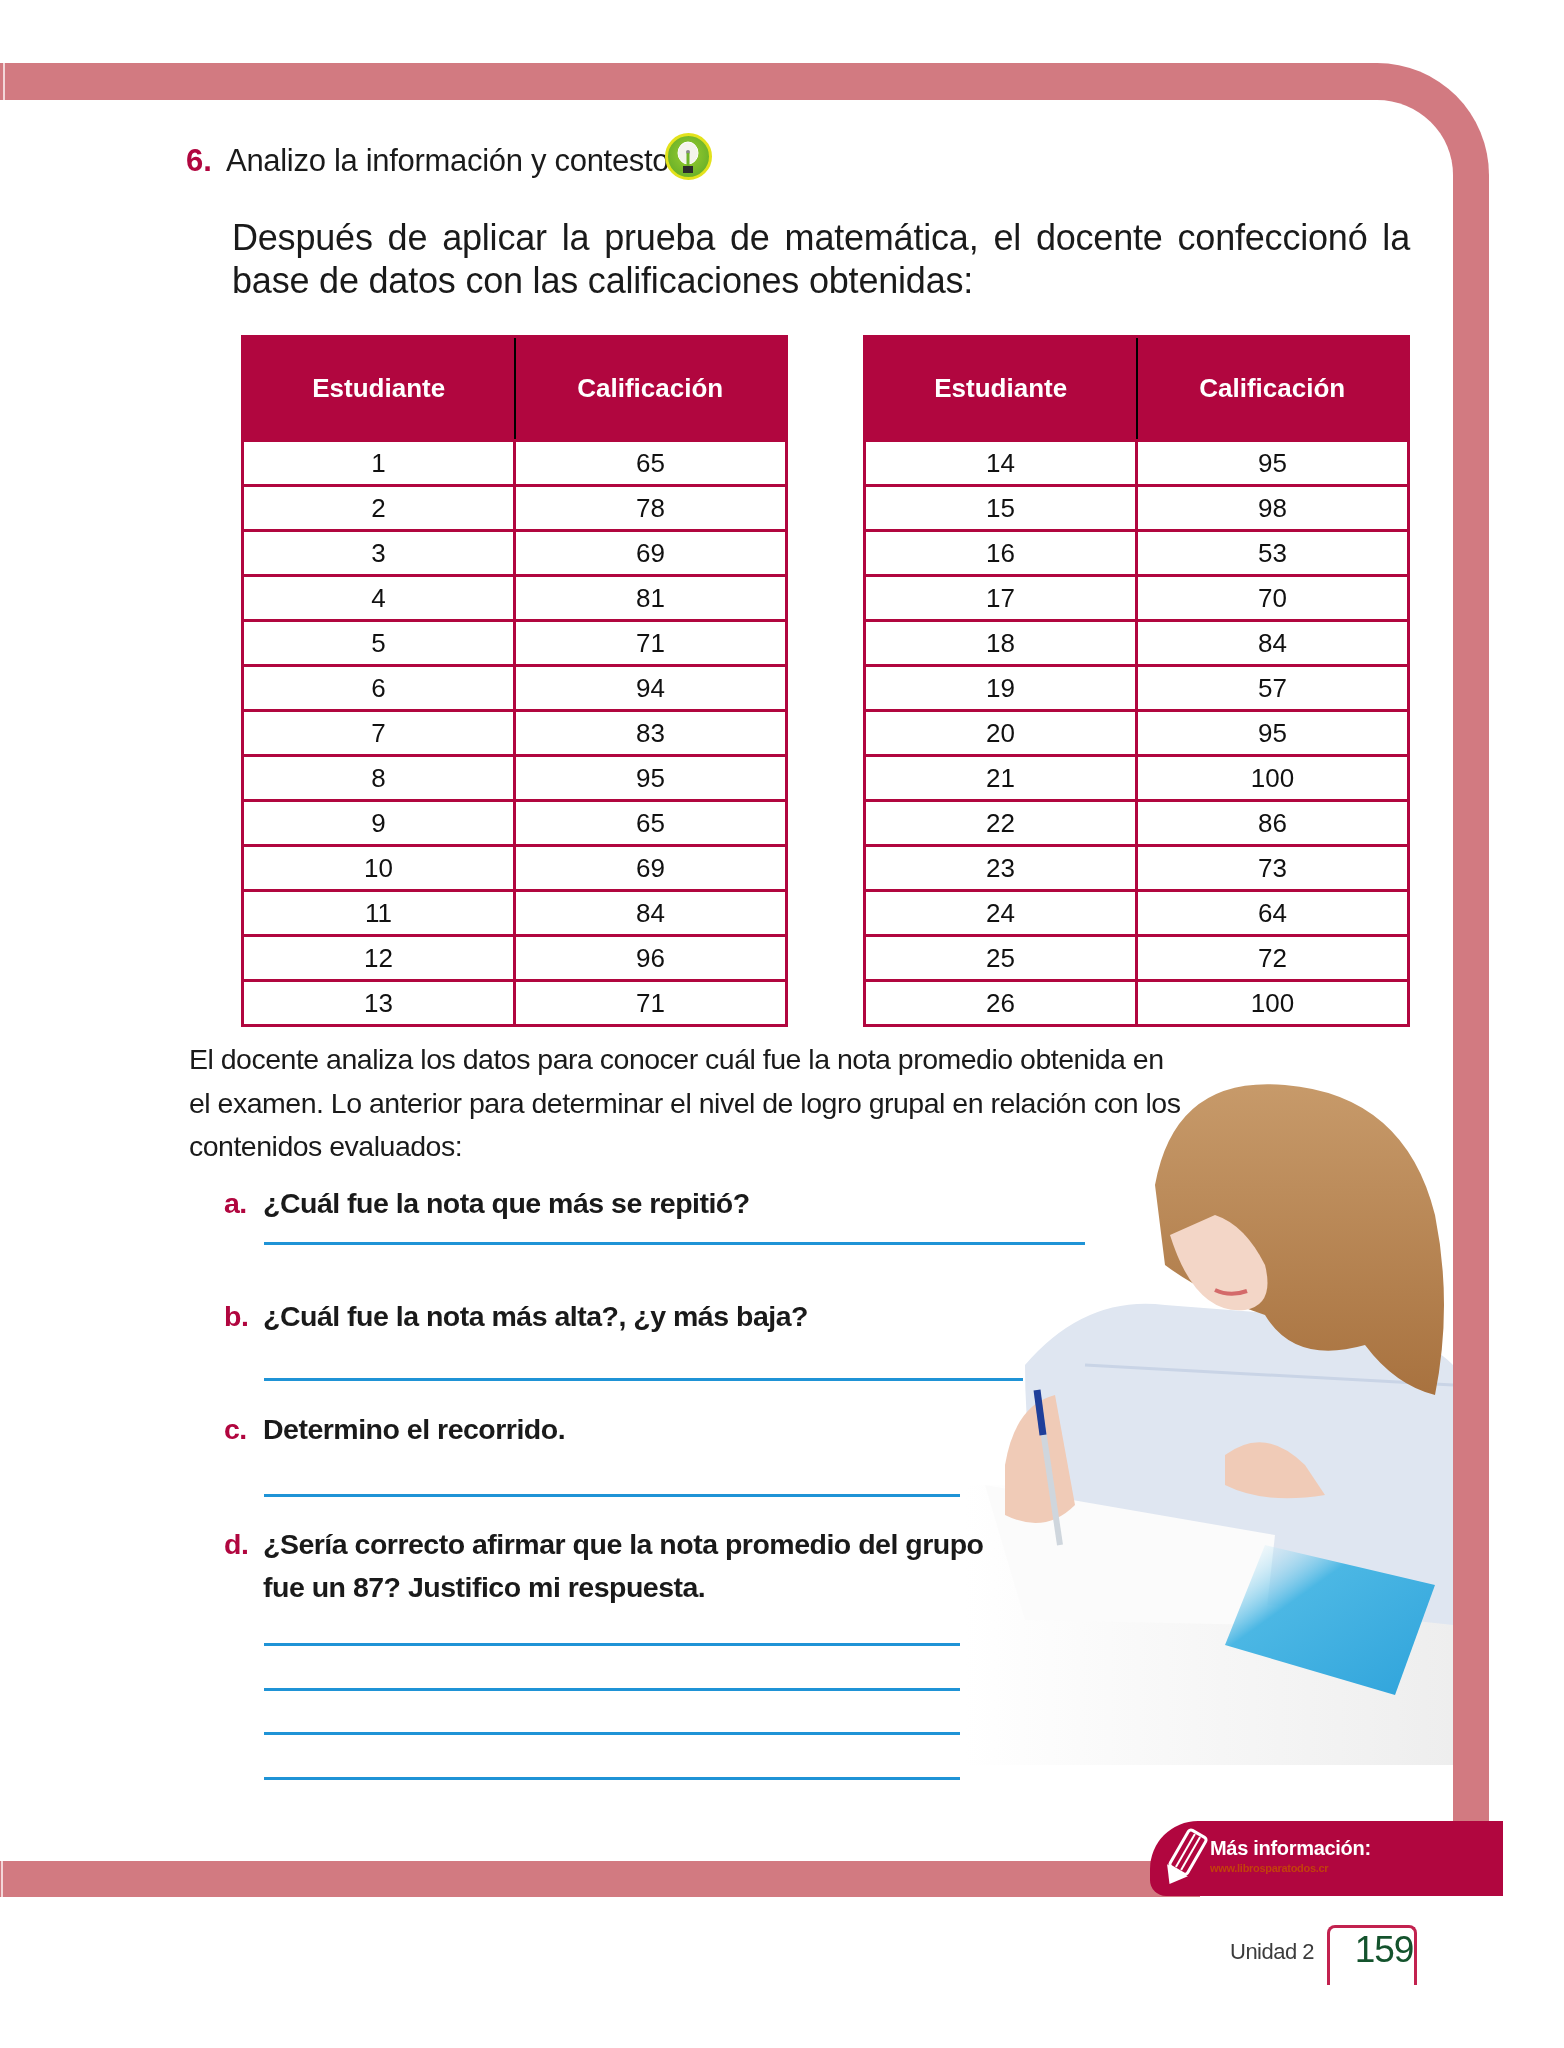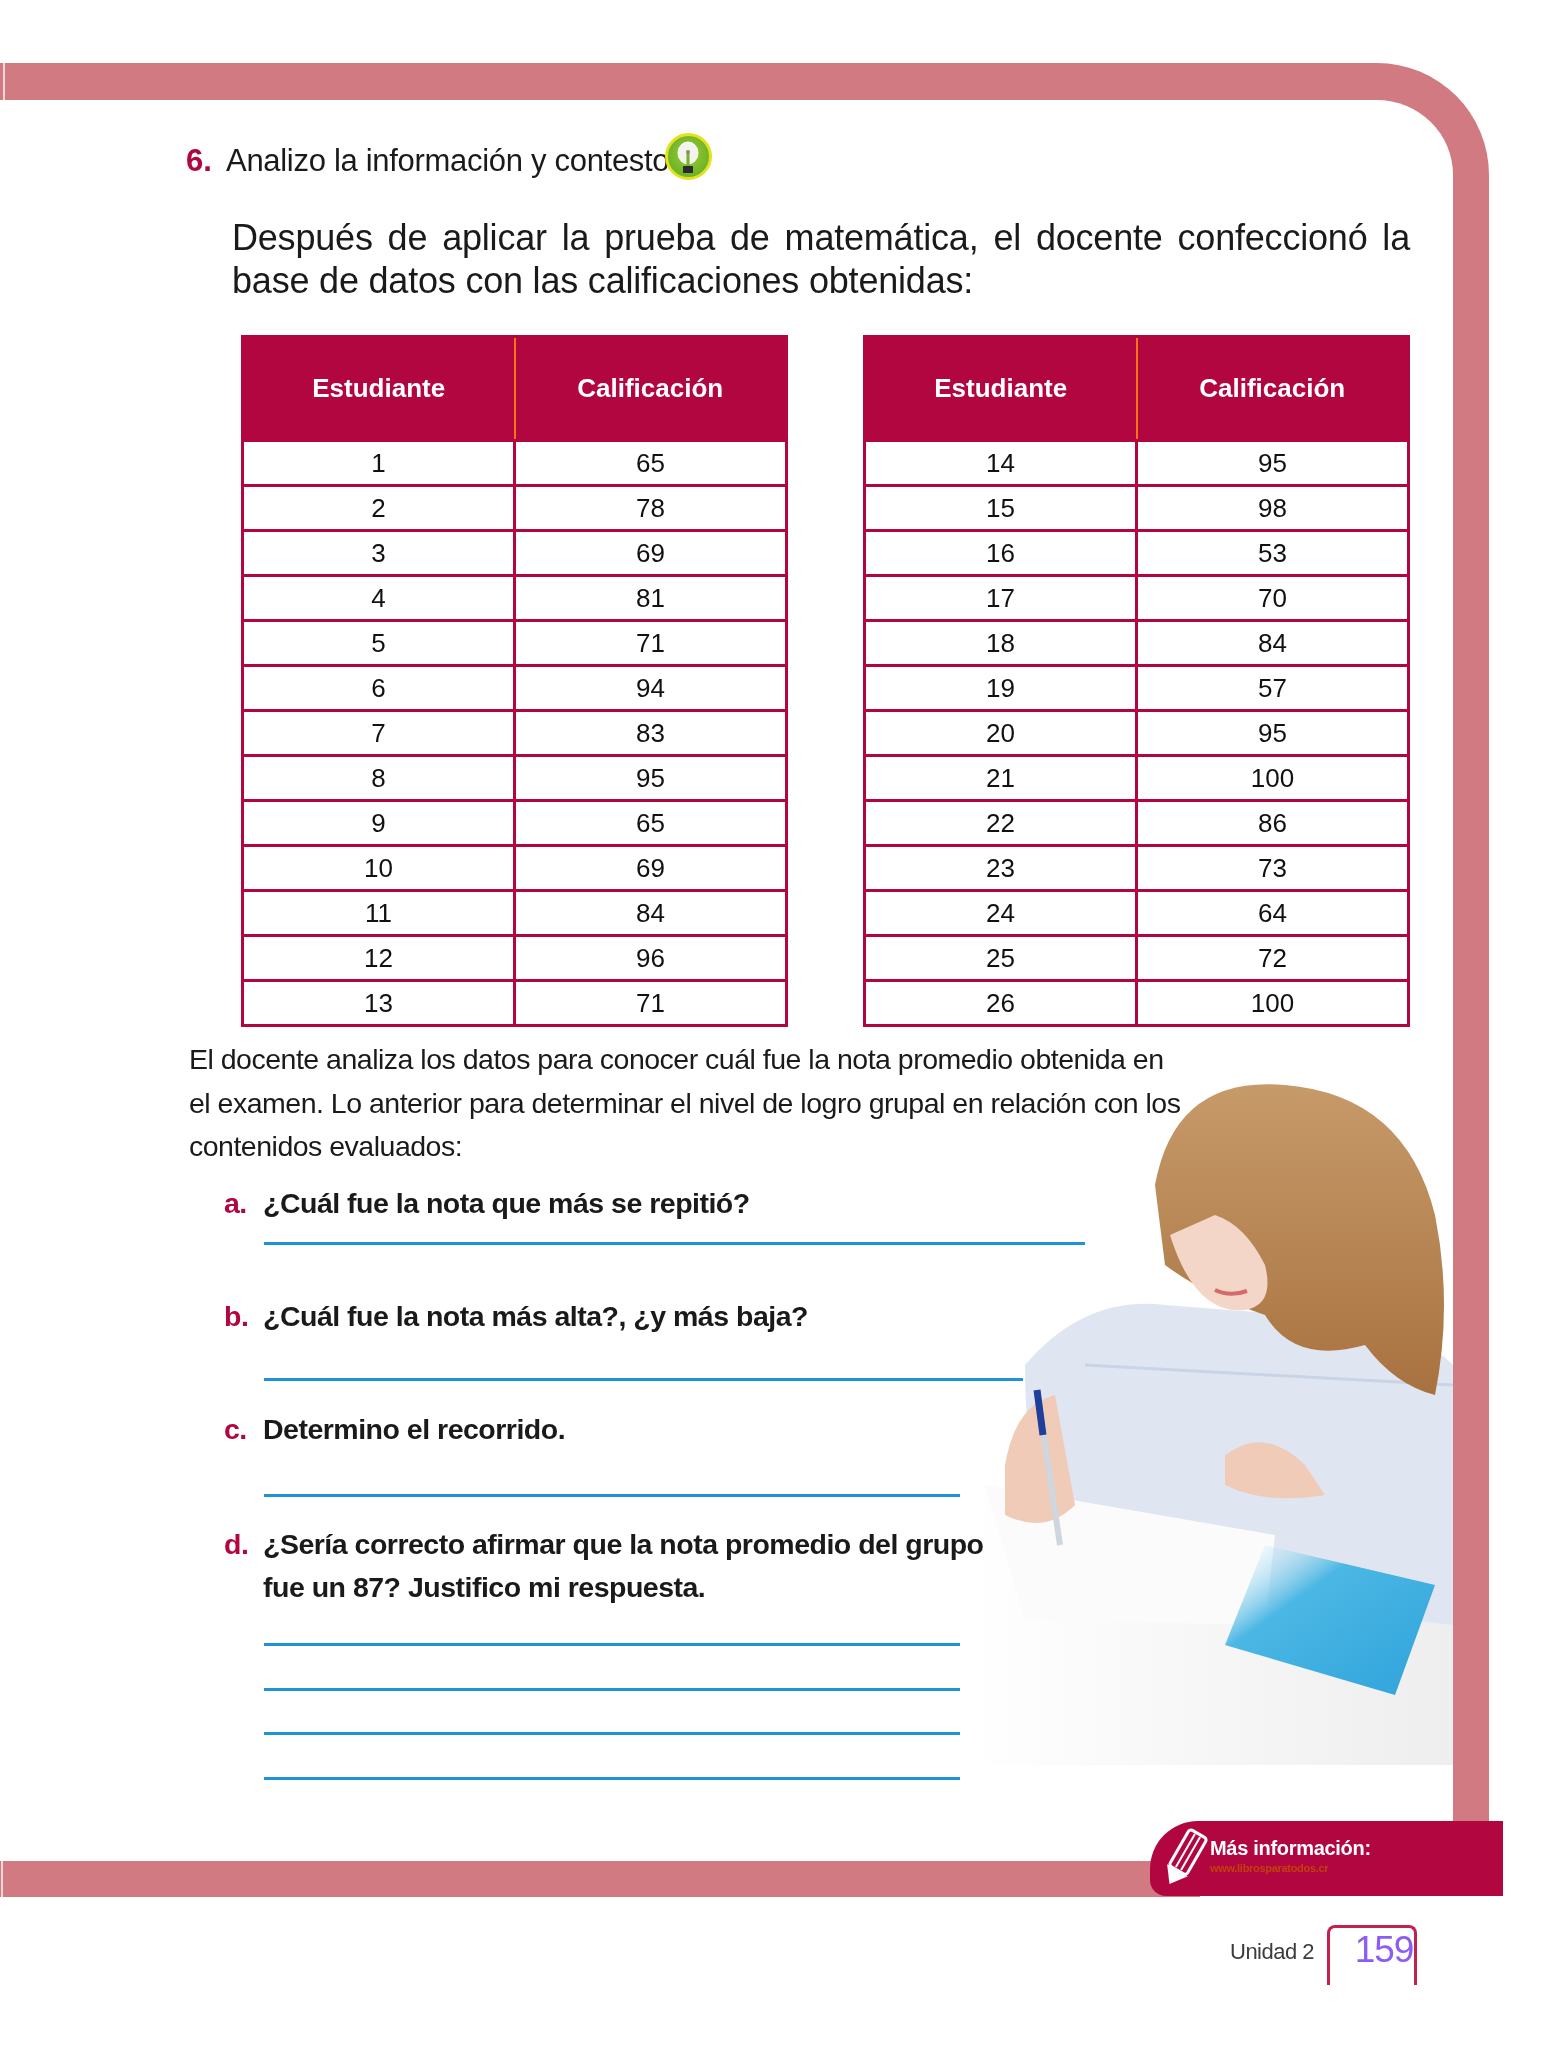--- a/index.html
+++ b/index.html
@@ -37,21 +37,21 @@
 
   
   table.grades {
     position: absolute; border-collapse: collapse; table-layout: fixed;
     border: 3px solid #b1063f;
   }
   table.grades th {
     background: #b1063f; color: #ffffff; font-weight: bold; font-size: 26px;
     height: 73px; padding: 14px; text-align: center;
   }
-  table.grades th + th { border-left: 2px solid #f97316; }
+  table.grades th + th { border-left: 2px solid #000000; }
   table.grades td {
     height: 42px; border: 3px solid #b1063f; text-align: center;
     font-size: 26px; color: #111; padding: 0;
   }
   .t1 { left: 241px; top: 335px; width: 547px; }
   .t2 { left: 863px; top: 335px; width: 547px; }
 
   
   .analysis { left: 189px; top: 1038px; width: 1000px; font-size: 28.5px; line-height: 43.5px; letter-spacing: -0.5px; }
 
@@ -70,21 +70,21 @@
   }
   .badge-pencil { left: 1160px; top: 1828px; }
   .badge-line1 { left: 1210px; top: 1837px; color: #fff; font-weight: bold; font-size: 20px; letter-spacing: -0.3px; }
   .badge-line2 { left: 1210px; top: 1862px; color: #c2410c; font-weight: bold; font-size: 11px; letter-spacing: -0.3px; }
 
   .unit-label { left: 1230px; top: 1939px; font-size: 22px; color: #3c3c3c; letter-spacing: -0.5px; }
   .page-box {
     left: 1327px; top: 1925px; width: 90px; height: 60px; box-sizing: border-box;
     border: 3px solid #c2224f; border-bottom: none; border-radius: 8px 8px 0 0;
   }
-  .page-num { left: 1327px; top: 1929px; width: 114px; text-align: center; font-size: 37px; color: #8b5cf6; letter-spacing: -1px; }
+  .page-num { left: 1327px; top: 1929px; width: 114px; text-align: center; font-size: 37px; color: #14532d; letter-spacing: -1px; }
 </style>
 </head>
 <body>
 
 <div class="abs frame-top"></div>
 <div class="abs frame-top-edge"></div>
 <div class="abs frame-corner"></div>
 <div class="abs frame-right"></div>
 <div class="abs frame-bottom"></div>
 <div class="abs frame-bottom-edge"></div>

